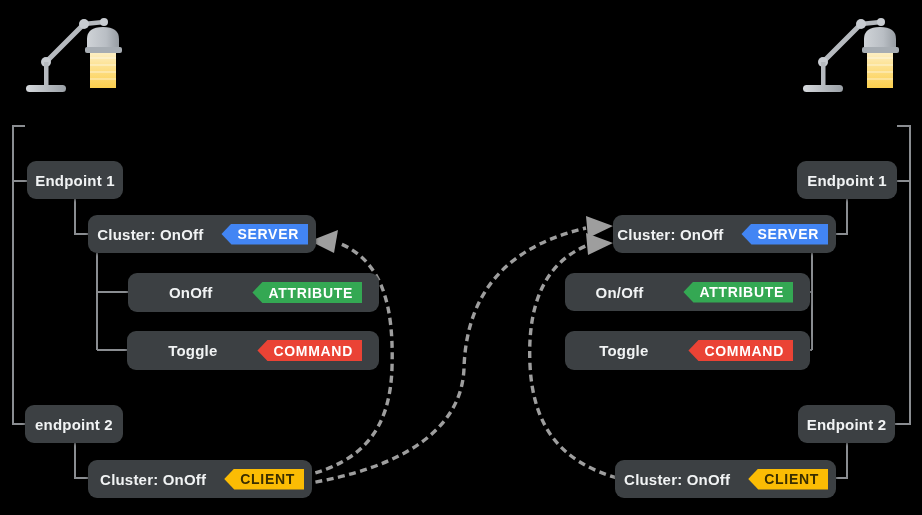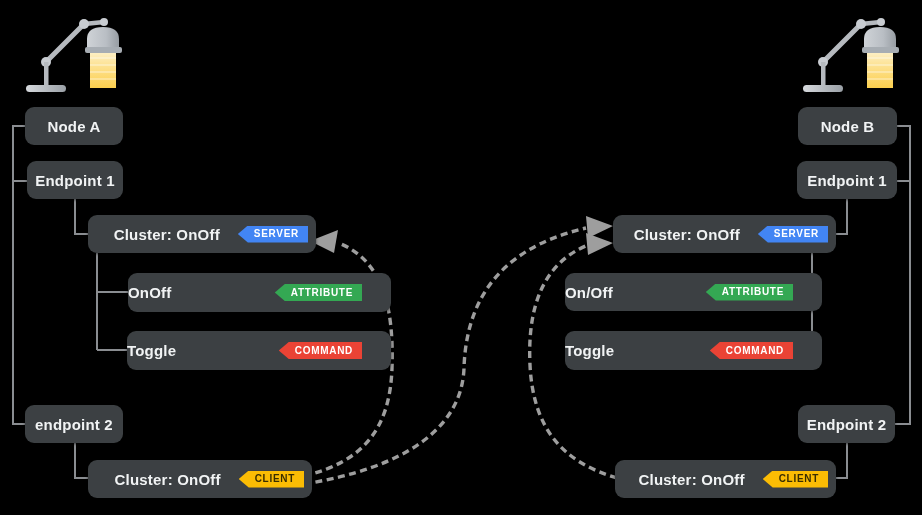--- a/index.html
+++ b/index.html
@@ -12,22 +12,22 @@
   body{width:922px;height:515px;overflow:hidden;
        font-family:"Liberation Sans","DejaVu Sans",sans-serif;}
   .stage{position:relative;width:922px;height:515px;background:var(--background);}
   svg.layer{position:absolute;left:0;top:0;width:922px;height:515px;}
   .box{position:absolute;background:var(--box);border-radius:9px;color:var(--box-text);
        display:flex;align-items:center;justify-content:center;
        font-size:15px;font-weight:700;letter-spacing:.2px;white-space:nowrap;
        box-shadow:0 1px 3px rgba(0,0,0,.6);}
   .box .lbl{white-space:nowrap;}
   .cluster{justify-content:flex-end;padding-right:8px;gap:18px;}
-  .row{justify-content:space-between;padding-right:29px;gap:40px;}
-  .badge{font-size:10px;font-weight:700;letter-spacing:.7px;color:#fff;line-height:1;
+  .row{justify-content:flex-end;padding-right:17px;gap:40px;}
+  .badge{font-size:14px;font-weight:700;letter-spacing:.7px;color:#fff;line-height:1;
          padding:3.5px 9px 3.5px 16px;white-space:nowrap;
          clip-path:polygon(10px 0,100% 0,100% 100%,10px 100%,0 50%);}
   .badge.server{background:var(--server);}
   .badge.attribute{background:var(--attribute);}
   .badge.command{background:var(--command);}
   .badge.client{background:var(--client);color:var(--client-text);}
   .conn{stroke:var(--connector);stroke-width:2;fill:none;}
   .flow{stroke:var(--arrow);stroke-width:3.4;fill:none;stroke-dasharray:7 4.5;}
   .ah{fill:var(--arrow);stroke:none;}
 </style>
@@ -109,23 +109,20 @@
       <circle cx="84" cy="24" r="5" fill="#c8ccd1"></circle>
       <circle cx="104" cy="22" r="4" fill="#c8ccd1"></circle>
       <circle cx="46" cy="62" r="5" fill="#c8ccd1"></circle>
       <rect x="44" y="62" width="4.5" height="25" fill="#b6babf"></rect>
       <rect x="26" y="85" width="40" height="7" rx="3.5" fill="url(#metalH)"></rect>
       <path d="M87 52 L87 39 Q87 27 103 27 Q119 27 119 39 L119 52 Z" fill="url(#shadeG)"></path>
       <rect x="85" y="47" width="37" height="6" rx="2" fill="#a7adb3"></rect>
     </g>
   </svg>
 
-  <div class="box" style="left:25px;top:107px;width:98px;height:38px;">
-    <span class="lbl">Node A</span>
-  </div>
 
   <div class="box" style="left:27px;top:161px;width:96px;height:38px;">
     <span class="lbl">Endpoint 1</span>
   </div>
 
   <div class="box cluster" style="left:88px;top:215px;width:220px;height:38px;">
     <span class="lbl">Cluster: OnOff</span>
     <span class="badge server">SERVER</span>
   </div>
 
@@ -141,23 +138,20 @@
 
   <div class="box" style="left:25px;top:405px;width:98px;height:38px;">
     <span class="lbl">endpoint 2</span>
   </div>
 
   <div class="box cluster" style="left:88px;top:460px;width:216px;height:38px;">
     <span class="lbl">Cluster: OnOff</span>
     <span class="badge client">CLIENT</span>
   </div>
 
-  <div class="box" style="left:798px;top:107px;width:99px;height:38px;">
-    <span class="lbl">Node B</span>
-  </div>
 
   <div class="box" style="left:797px;top:161px;width:100px;height:38px;">
     <span class="lbl">Endpoint 1</span>
   </div>
 
   <div class="box cluster" style="left:613px;top:215px;width:215px;height:38px;">
     <span class="lbl">Cluster: OnOff</span>
     <span class="badge server">SERVER</span>
   </div>
 

